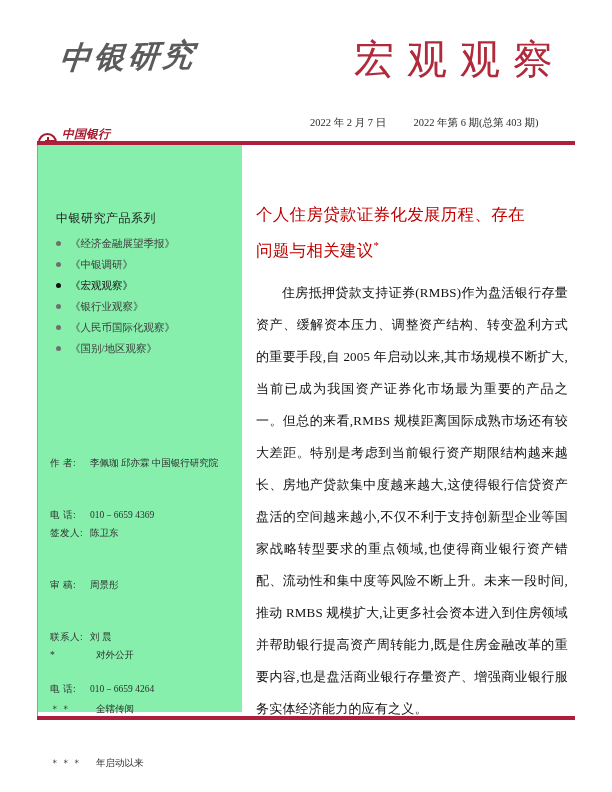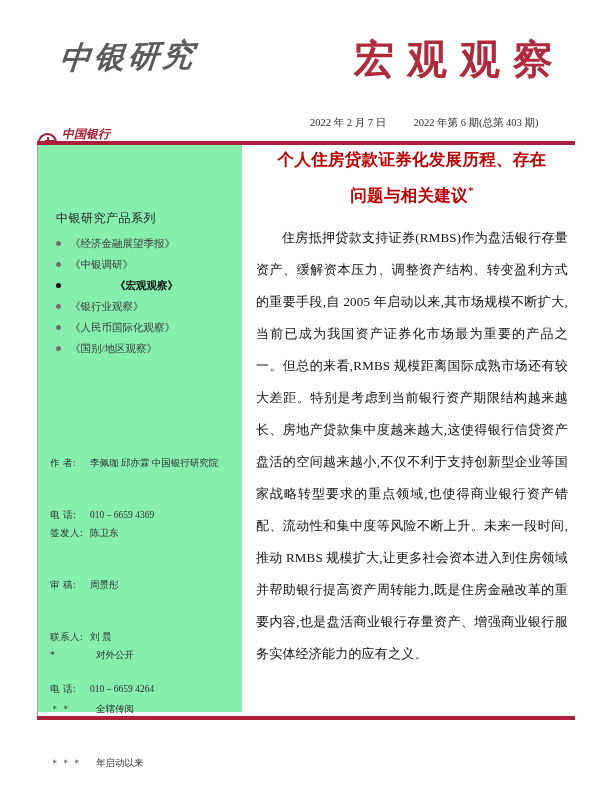--- a/index.html
+++ b/index.html
@@ -40,21 +40,21 @@
     color: #5b5b5b;
     transform: skewX(-7deg) rotate(-1.5deg);
     white-space: nowrap;
   }
   .masthead-title {
     position: absolute;
     right: 46px;
     top: 32px;
     font-family: "Liberation Serif", "DejaVu Serif", serif;
     font-size: 40px;
-    font-weight: 700;
+    font-weight: 400;
     letter-spacing: 13px;
     color: #b02a3c;
     white-space: nowrap;
   }
 
   
   .logo-row {
     position: absolute;
     left: 0;
     top: 104px;
@@ -194,21 +194,21 @@
     white-space: nowrap;
   }
   .product-item .bullet {
     width: 5px;
     height: 5px;
     border-radius: 50%;
     background: #6f6f6f;
     margin-right: 9px;
     flex: none;
   }
-  .product-item.active { color: #141414; font-weight: 700; gap: 45px; }
+  .product-item.active { color: #141414; font-weight: 400; }
   .product-item.active .bullet { background: #111111; }
 
   .meta-block {
     position: absolute;
     left: 12px;
     width: 190px;
     font-size: 9.5px;
     color: #2f2f2f;
     line-height: 16px;
     white-space: nowrap;
@@ -228,25 +228,25 @@
 
   
   .main {
     position: absolute;
     left: 256px;
     top: 145px;
     width: 312px;
   }
   .article-title {
     font-size: 16.5px;
-    font-weight: 700;
+    font-weight: 400;
     color: #c00000;
-    text-align: center;
     line-height: 30px;
     letter-spacing: 0.3px;
+    margin-top: 55px;
   }
   .article-title .star {
     font-size: 11px;
     vertical-align: super;
   }
   .article-body {
     margin-top: 11px;
     font-size: 13px;
     color: #111111;
     line-height: 32px;

